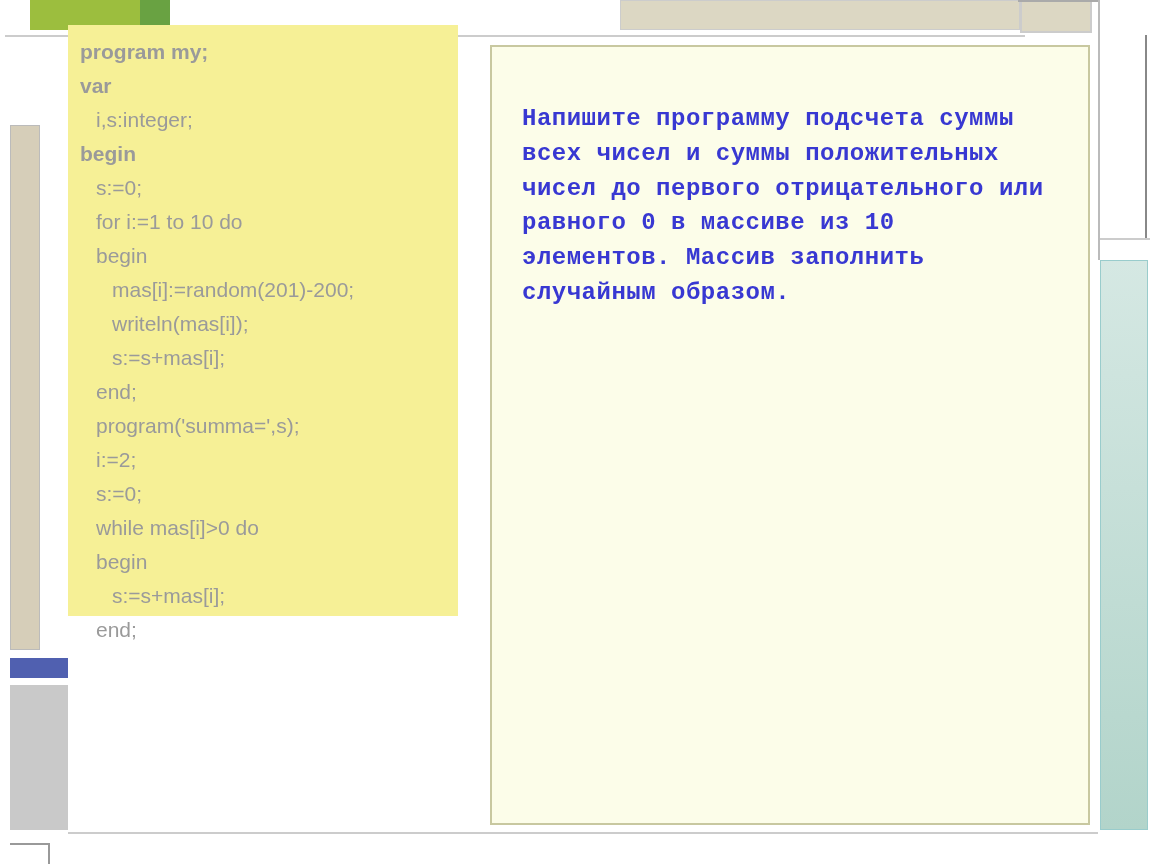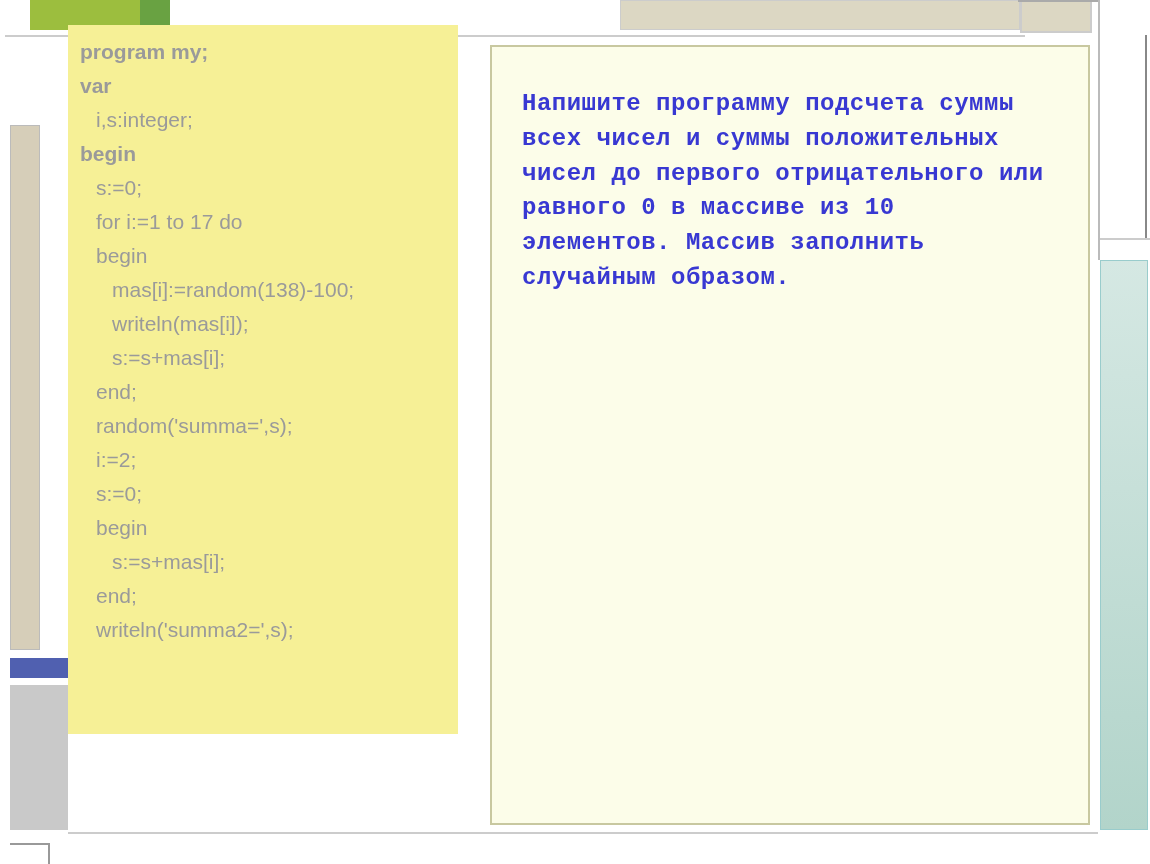--- a/index.html
+++ b/index.html
@@ -29,21 +29,21 @@
     .deco-tan-top { background: #dcd7c3; border: 1px solid #ccc; top: 0; left: 620px; width: 400px; height: 30px; }
     .deco-bottom-line { background: #ccc; height: 2px; top: 832px; left: 68px; width: 1030px; }
     .deco-bottom-seg { background: #999; height: 2px; width: 40px; top: 843px; left: 10px; }
     .deco-bottom-v { background: #999; width: 2px; height: 20px; top: 844px; left: 48px; }
 
     .code-panel {
       position: absolute;
       top: 25px;
       left: 68px;
       width: 390px;
-      height: 709px;
+      height: 591px;
       background: #f6f096;
       padding: 10px 12px;
       font-size: 21px;
       line-height: 1.62;
       color: #9a9a9a;
     }
     .code-panel .line { white-space: pre; }
     .code-panel .kw { font-weight: bold; }
     .ind1 { padding-left: 16px; }
     .ind2 { padding-left: 32px; }
@@ -66,20 +66,21 @@
       margin-bottom: 20px;
       letter-spacing: 0.5px;
     }
     .task-body {
       font-family: "Courier New", monospace;
       font-weight: bold;
       font-size: 24px;
       color: #3838d2;
       line-height: 1.45;
       letter-spacing: 0.5px;
+      margin-top: 15px;
     }
   </style>
 </head>
 <body>
 
 <div class="deco deco-lime"></div>
 <div class="deco deco-green"></div>
 <div class="deco deco-tan-top"></div>
 <div class="deco deco-top-box"></div>
 <div class="deco deco-top-hline"></div>
@@ -99,26 +100,26 @@
 <div class="task-panel">
   <div class="task-body">Напишите программу подсчета суммы всех чисел и суммы положительных чисел до первого отрицательного или равного 0 в массиве из 10 элементов. Массив заполнить случайным образом.</div>
 </div>
 
 <div class="code-panel">
   <div class="line kw">program my;</div>
   <div class="line kw">var</div>
   <div class="line ind1">i,s:integer;</div>
   <div class="line kw">begin</div>
   <div class="line ind1">s:=0;</div>
-  <div class="line ind1">for i:=1 to 17 do</div>
+  <div class="line ind1">for i:=1 to 10 do</div>
   <div class="line ind1">begin</div>
-  <div class="line ind2">mas[i]:=random(138)-100;</div>
+  <div class="line ind2">mas[i]:=random(201)-200;</div>
   <div class="line ind2">writeln(mas[i]);</div>
   <div class="line ind2">s:=s+mas[i];</div>
   <div class="line ind1">end;</div>
-  <div class="line ind1">random('summa=',s);</div>
+  <div class="line ind1">program('summa=',s);</div>
   <div class="line ind1">i:=2;</div>
   <div class="line ind1">s:=0;</div>
+  <div class="line ind1">while mas[i]&gt;0 do</div>
   <div class="line ind1">begin</div>
   <div class="line ind2">s:=s+mas[i];</div>
   <div class="line ind1">end;</div>
-  <div class="line ind1">writeln('summa2=',s);</div>
 </div>
 
 </body></html>

